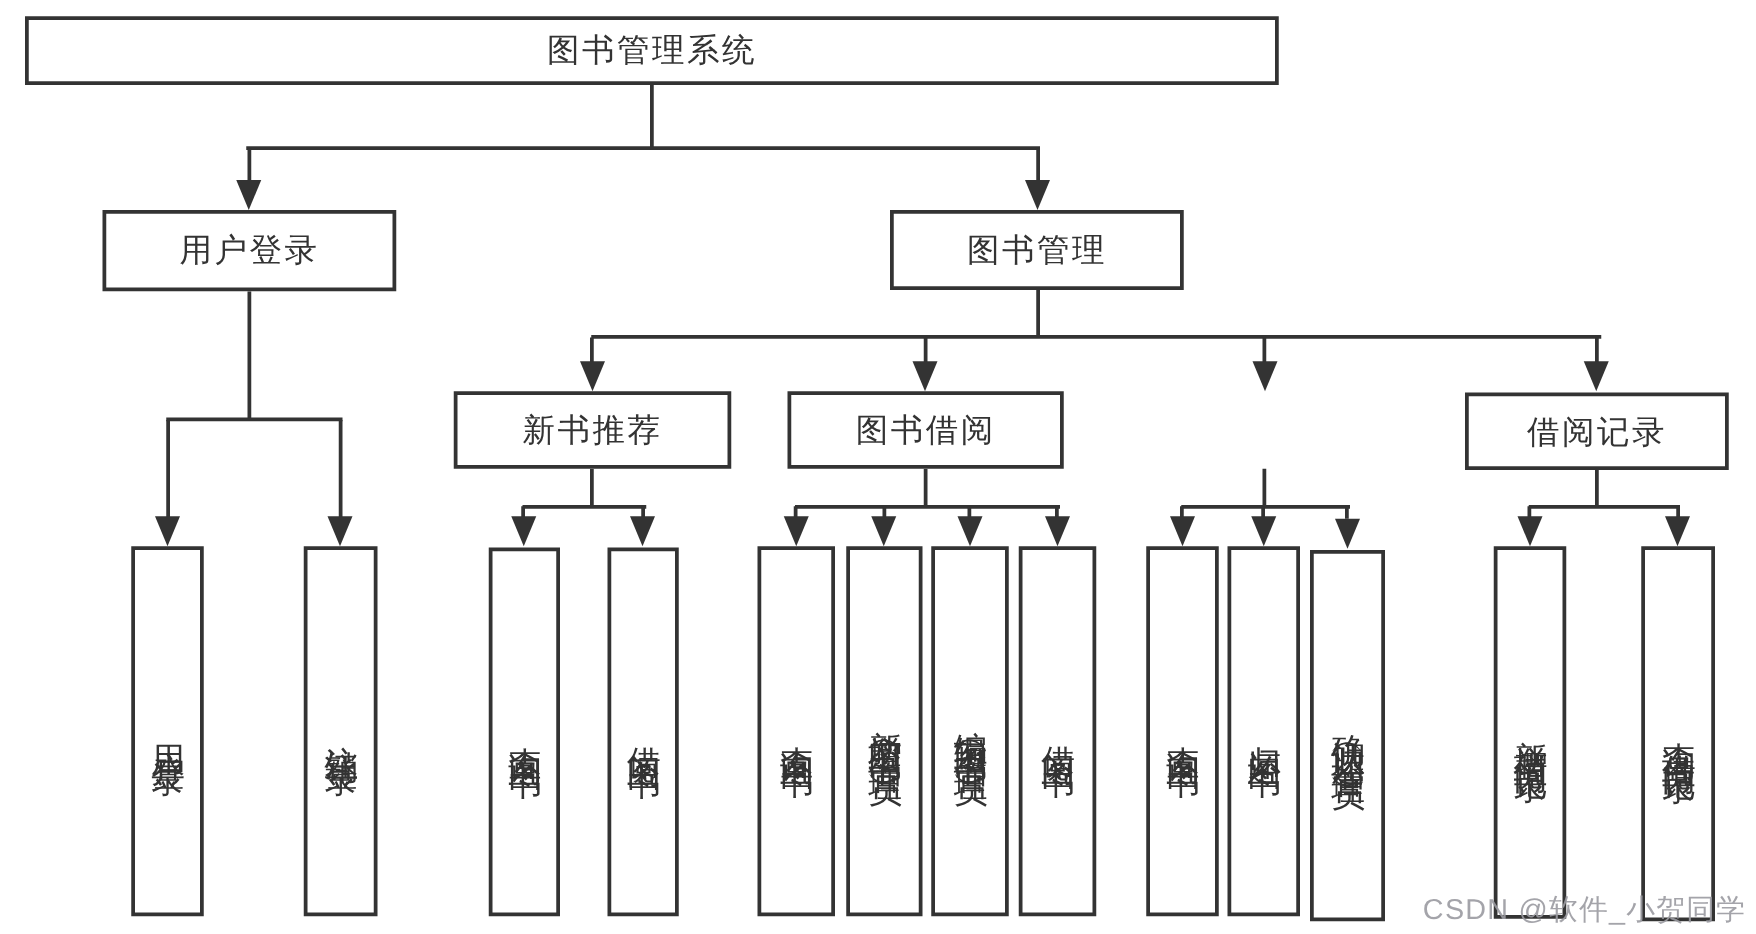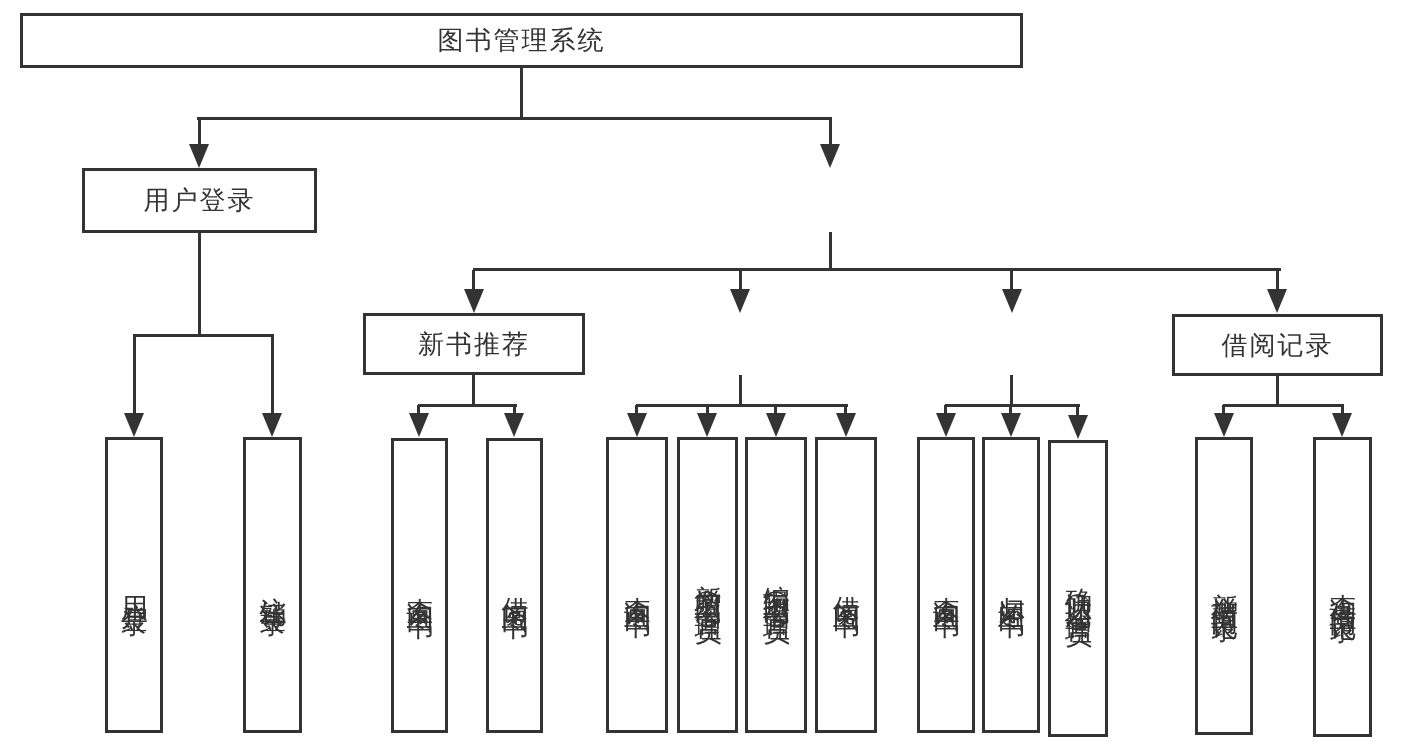--- a/index.html
+++ b/index.html
@@ -115,36 +115,39 @@
   <div class="line" style="left:1276px; top:376px; width:3px; height:30px;"></div>
   <div class="line" style="left:1223px; top:404px; width:121px; height:3px;"></div>
   <div class="line" style="left:1222px; top:405px; width:3px; height:10px;"></div>
   <div class="ah" style="left:1214px; top:413px;"></div>
   <div class="line" style="left:1341px; top:405px; width:3px; height:10px;"></div>
   <div class="ah" style="left:1332px; top:413px;"></div>
 
   <div class="box" style="left:20px; top:13px; width:1003px; height:55px;">图书管理系统</div>
 
   <div class="box" style="left:82px; top:168px; width:235px; height:65px;">用户登录</div>
+  <div class="box" style="left:712px; top:168px; width:235px; height:64px;">图书管理</div>
 
   <div class="box" style="left:363px; top:313px; width:222px; height:62px;text-align:center;">新书推荐</div>
+  <div class="box" style="left:630px; top:313px; width:221px; height:62px;">图书借阅</div>
   <div class="box" style="left:1172px; top:314px; width:211px; height:62px;font-family:Liberation Serif, serif;">借阅记录</div>
 
   <div class="box vbox" style="left:105px; top:437px; width:58px; height:296px;">用户登录</div>
   <div class="box vbox" style="left:243px; top:437px; width:59px; height:296px;">注销登录</div>
 
   <div class="box vbox" style="left:391px; top:438px; width:57px; height:295px;">查询图书</div>
   <div class="box vbox" style="left:486px; top:438px; width:57px; height:295px;">借阅图书</div>
 
   <div class="box vbox" style="left:606px; top:437px; width:62px; height:296px;">查询图书</div>
   <div class="box vbox" style="left:677px; top:437px; width:61px; height:296px;">新增图书（管理员）</div>
   <div class="box vbox" style="left:745px; top:437px; width:62px; height:296px;">编辑图书（管理员）</div>
   <div class="box vbox" style="left:815px; top:437px; width:62px; height:296px;">借阅图书</div>
 
   <div class="box vbox" style="left:917px; top:437px; width:58px; height:296px;">查询图书</div>
   <div class="box vbox" style="left:982px; top:437px; width:58px; height:296px;">归还图书</div>
   <div class="box vbox" style="left:1048px; top:440px; width:60px; height:297px;">确认归还（管理员）</div>
 
   <div class="box vbox" style="left:1195px; top:437px; width:58px; height:298px;">新增借阅记录</div>
   <div class="box vbox" style="left:1313px; top:437px; width:59px; height:300px;">查询借阅记录</div>
 
+  <div class="watermark">CSDN @软件_小贺同学</div>
 
 </div>
 
 </body></html>

